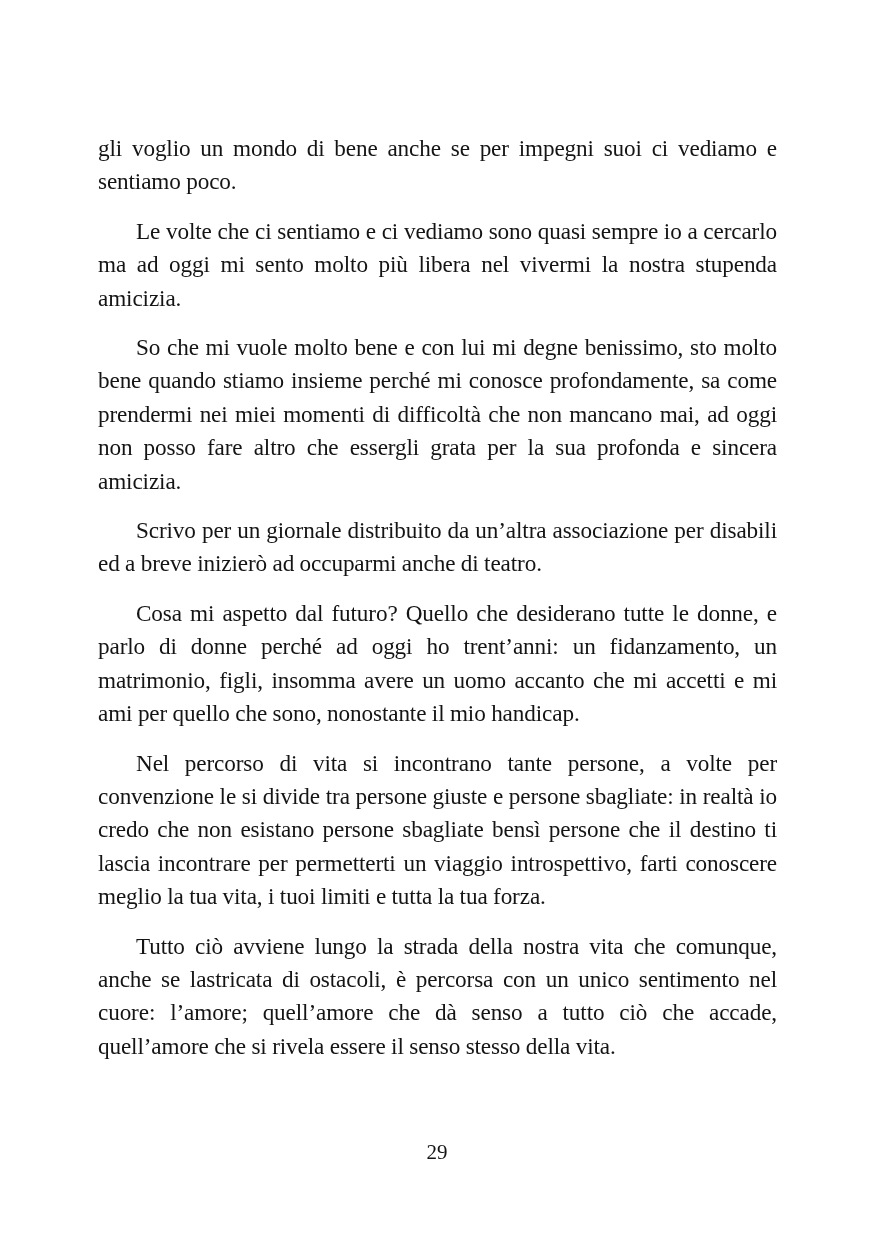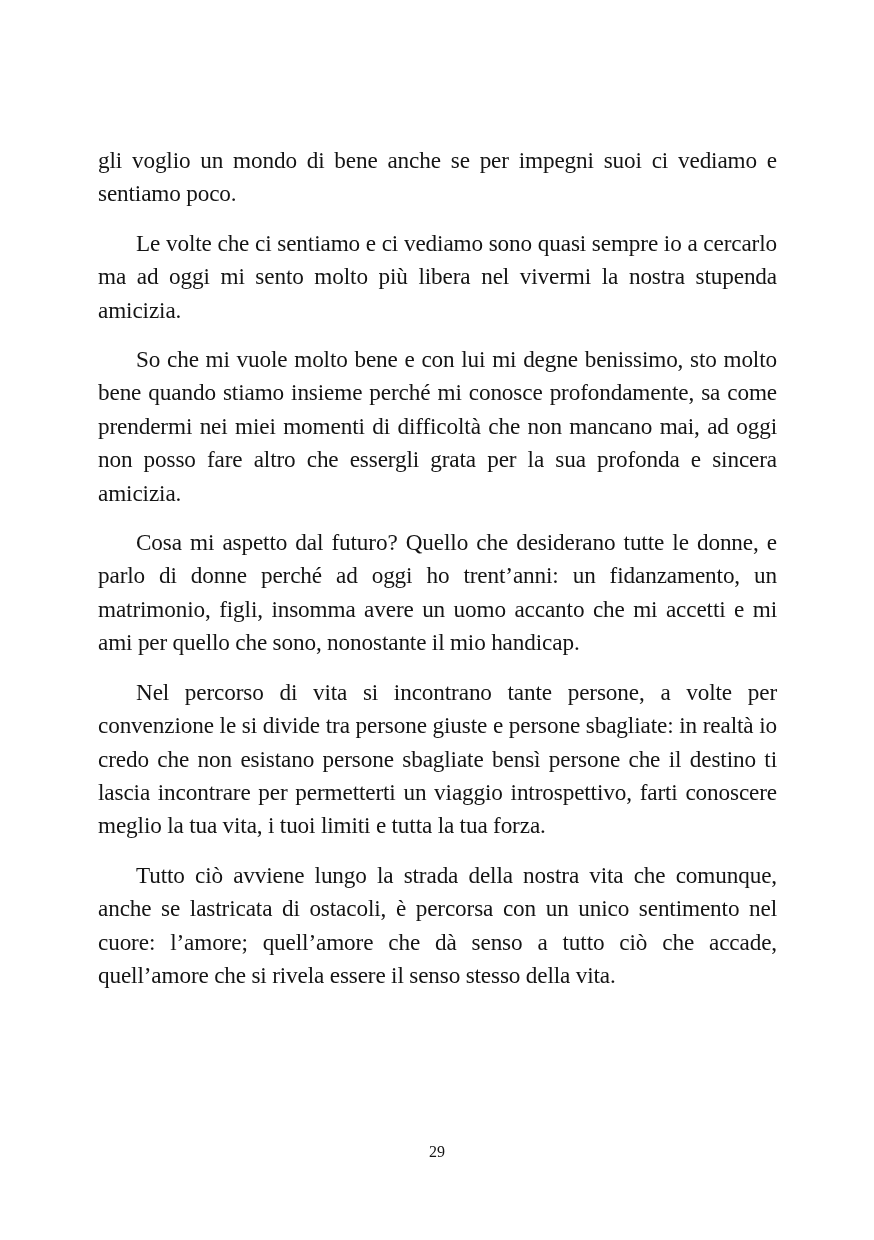--- a/index.html
+++ b/index.html
@@ -36,43 +36,43 @@
     word-spacing: -0.2px;
   }
   .body-text + .body-text {
     margin-top: 16px;
   }
   .indent {
     text-indent: 38px;
   }
   .no-indent {
     text-indent: 0;
-    margin-top: 12px;
   }
   .folio {
     position: absolute;
     left: 0;
     top: 1138px;
     width: 874px;
     text-align: center;
     font-family: "Liberation Serif", "DejaVu Serif", serif;
-    font-size: 16px;
+    font-size: 21px;
     line-height: 28px;
     color: #141414;
   }
 </style>
 </head>
 <body>
 
 <div class="page">
 
   <div class="text-column">
     <p class="body-text no-indent">gli voglio un mondo di bene anche se per impegni suoi ci vedia­mo e sentiamo poco.</p>
     <p class="body-text indent">Le volte che ci sentiamo e ci vediamo sono quasi sempre io a cercarlo ma ad oggi mi sento molto più libera nel vivermi la no­stra stupenda amicizia.</p>
     <p class="body-text indent">So che mi vuole molto bene e con lui mi degne benissimo, sto molto bene quando stiamo insieme perché mi conosce profon­damente, sa come prendermi nei miei momenti di difficoltà che non mancano mai, ad oggi non posso fare altro che essergli grata per la sua profonda e sincera amicizia.</p>
+    <p class="body-text indent">Scrivo per un giornale distribuito da un’altra associazione per disabili ed a breve inizierò ad occuparmi anche di teatro.</p>
     <p class="body-text indent">Cosa mi aspetto dal futuro? Quello che desiderano tutte le donne, e parlo di donne perché ad oggi ho trent’anni: un fidan­zamento, un matrimonio, figli, insomma avere un uomo accanto che mi accetti e mi ami per quello che sono, nonostante il mio handicap.</p>
     <p class="body-text indent">Nel percorso di vita si incontrano tante persone, a volte per convenzione le si divide tra persone giuste e persone sbagliate: in realtà io credo che non esistano persone sbagliate bensì per­sone che il destino ti lascia incontrare per permetterti un viag­gio introspettivo, farti conoscere meglio la tua vita, i tuoi limiti e tutta la tua forza.</p>
     <p class="body-text indent">Tutto ciò avviene lungo la strada della nostra vita che co­munque, anche se lastricata di ostacoli, è percorsa con un unico sentimento nel cuore: l’amore; quell’amore che dà senso a tutto ciò che accade, quell’amore che si rivela essere il senso stesso della vita.</p>
   </div>
 
   <div class="folio">29</div>
 
 </div>
 
 </body></html>

